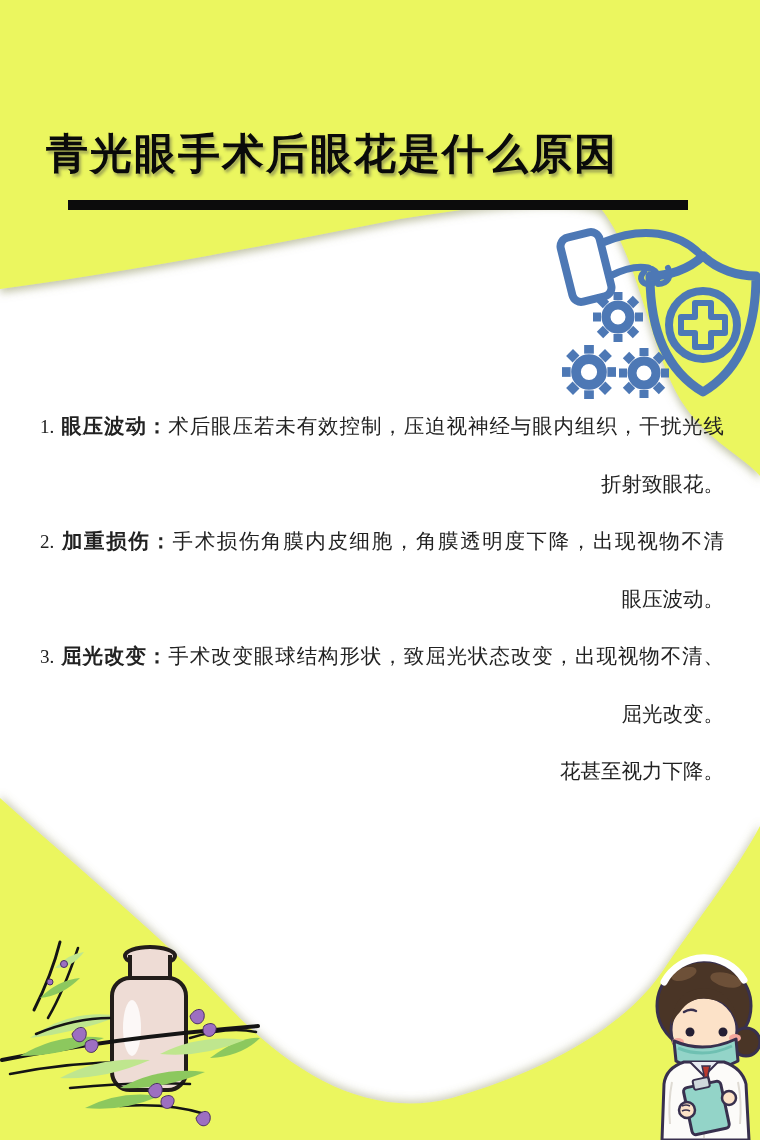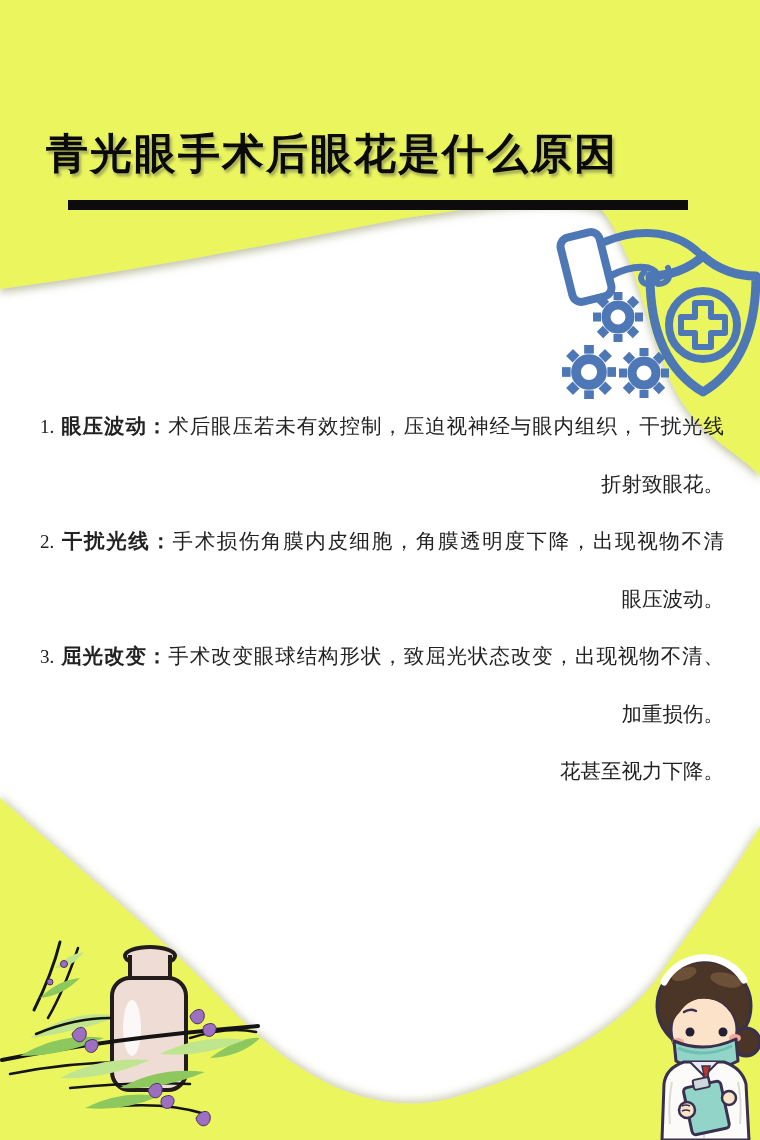--- a/index.html
+++ b/index.html
@@ -93,26 +93,26 @@
     <use href="#gear" transform="translate(39,150) scale(1.08)"></use>
     <use href="#gear" transform="translate(94,151)"></use>
   </svg>
 
   <div class="list">
     <div class="item">
       <div class="line l1"><span class="num">1.</span><span class="head">眼压波动：</span><span>术后眼压若未有效控制，压迫视神经与眼内组织，干扰光线</span></div>
       <div class="line l2">折射致眼花。</div>
     </div>
     <div class="item">
-      <div class="line l1"><span class="num">2.</span><span class="head">干扰光线：</span><span>手术损伤角膜内皮细胞，角膜透明度下降，出现视物不清</span></div>
+      <div class="line l1"><span class="num">2.</span><span class="head">加重损伤：</span><span>手术损伤角膜内皮细胞，角膜透明度下降，出现视物不清</span></div>
       <div class="line l2">眼压波动。</div>
     </div>
     <div class="item">
       <div class="line l1"><span class="num">3.</span><span class="head">屈光改变：</span><span>手术改变眼球结构形状，致屈光状态改变，出现视物不清、</span></div>
-      <div class="line l2">加重损伤。</div>
+      <div class="line l2">屈光改变。</div>
     </div>
     <div class="item">
       <div class="line l2">花甚至视力下降。</div>
     </div>
     <div class="item">
     </div>
   </div>
 
   <svg class="illus-herb" viewBox="0 0 262 202" xmlns="http://www.w3.org/2000/svg" aria-hidden="true">
 

